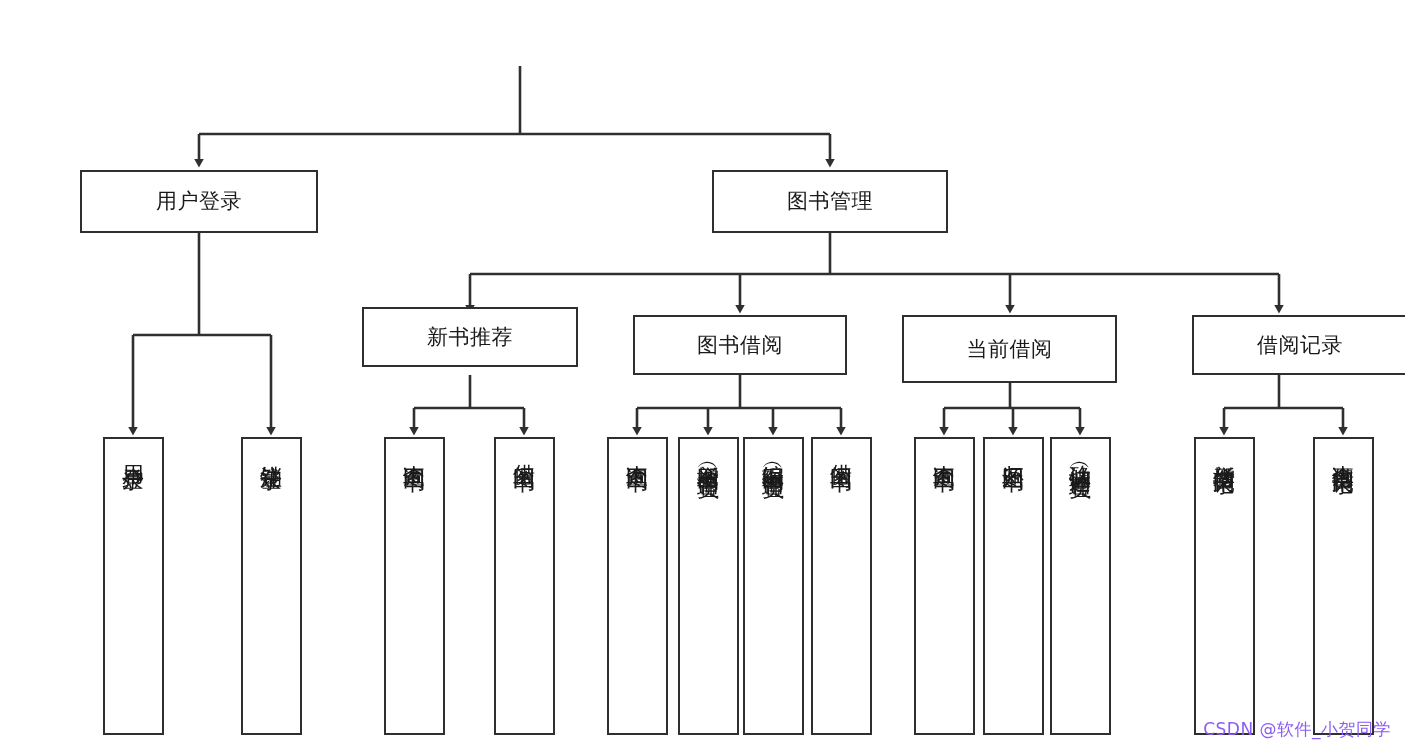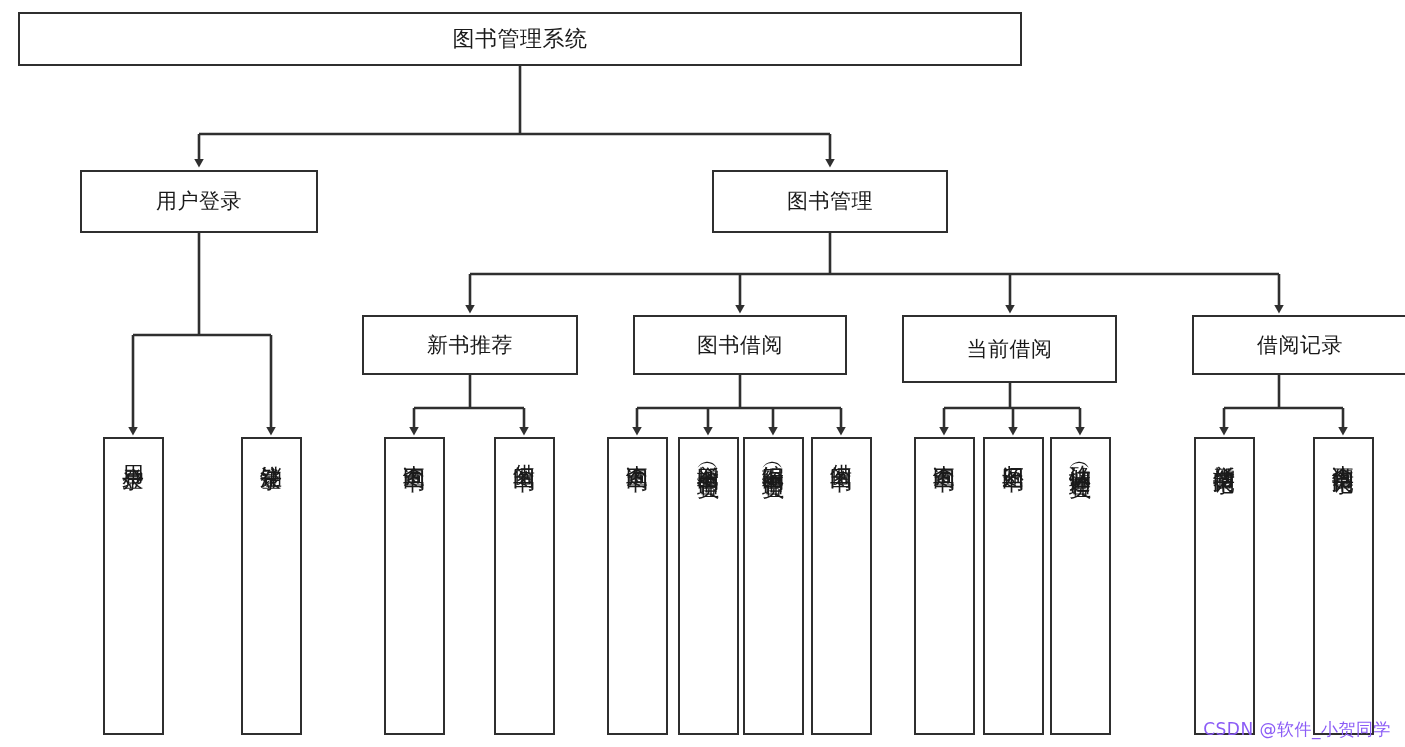--- a/index.html
+++ b/index.html
@@ -121,32 +121,29 @@
       <path d="M1013,408 L1013,428" marker-end="url(#arrow)"></path>
       <path d="M1080,408 L1080,428" marker-end="url(#arrow)"></path>
 
       <path d="M1279,375 L1279,408"></path>
       <path d="M1224,408 L1343,408"></path>
       <path d="M1224,408 L1224,428" marker-end="url(#arrow)"></path>
       <path d="M1343,408 L1343,428" marker-end="url(#arrow)"></path>
     </g>
   </svg>
 
-  <div class="node horizontal root" style="left:18px; top:12px; width:1004px; height:54px;">
-    <span class="node-label">图书管理系统</span>
-  </div>
 
   <div class="node horizontal" style="left:80px; top:170px; width:238px; height:63px;">
     <span class="node-label">用户登录</span>
   </div>
   <div class="node horizontal" style="left:712px; top:170px; width:236px; height:63px;">
     <span class="node-label">图书管理</span>
   </div>
 
-  <div class="node horizontal" style="left:362px; top:315px; width:216px; height:60px;">
+  <div class="node horizontal" style="left:362px; top:307px; width:216px; height:60px;">
     <span class="node-label">新书推荐</span>
   </div>
   <div class="node horizontal" style="left:633px; top:315px; width:214px; height:60px;">
     <span class="node-label">图书借阅</span>
   </div>
   <div class="node horizontal" style="left:902px; top:315px; width:215px; height:68px;">
     <span class="node-label">当前借阅</span>
   </div>
   <div class="node horizontal" style="left:1192px; top:315px; width:216px; height:60px;">
     <span class="node-label">借阅记录</span>

